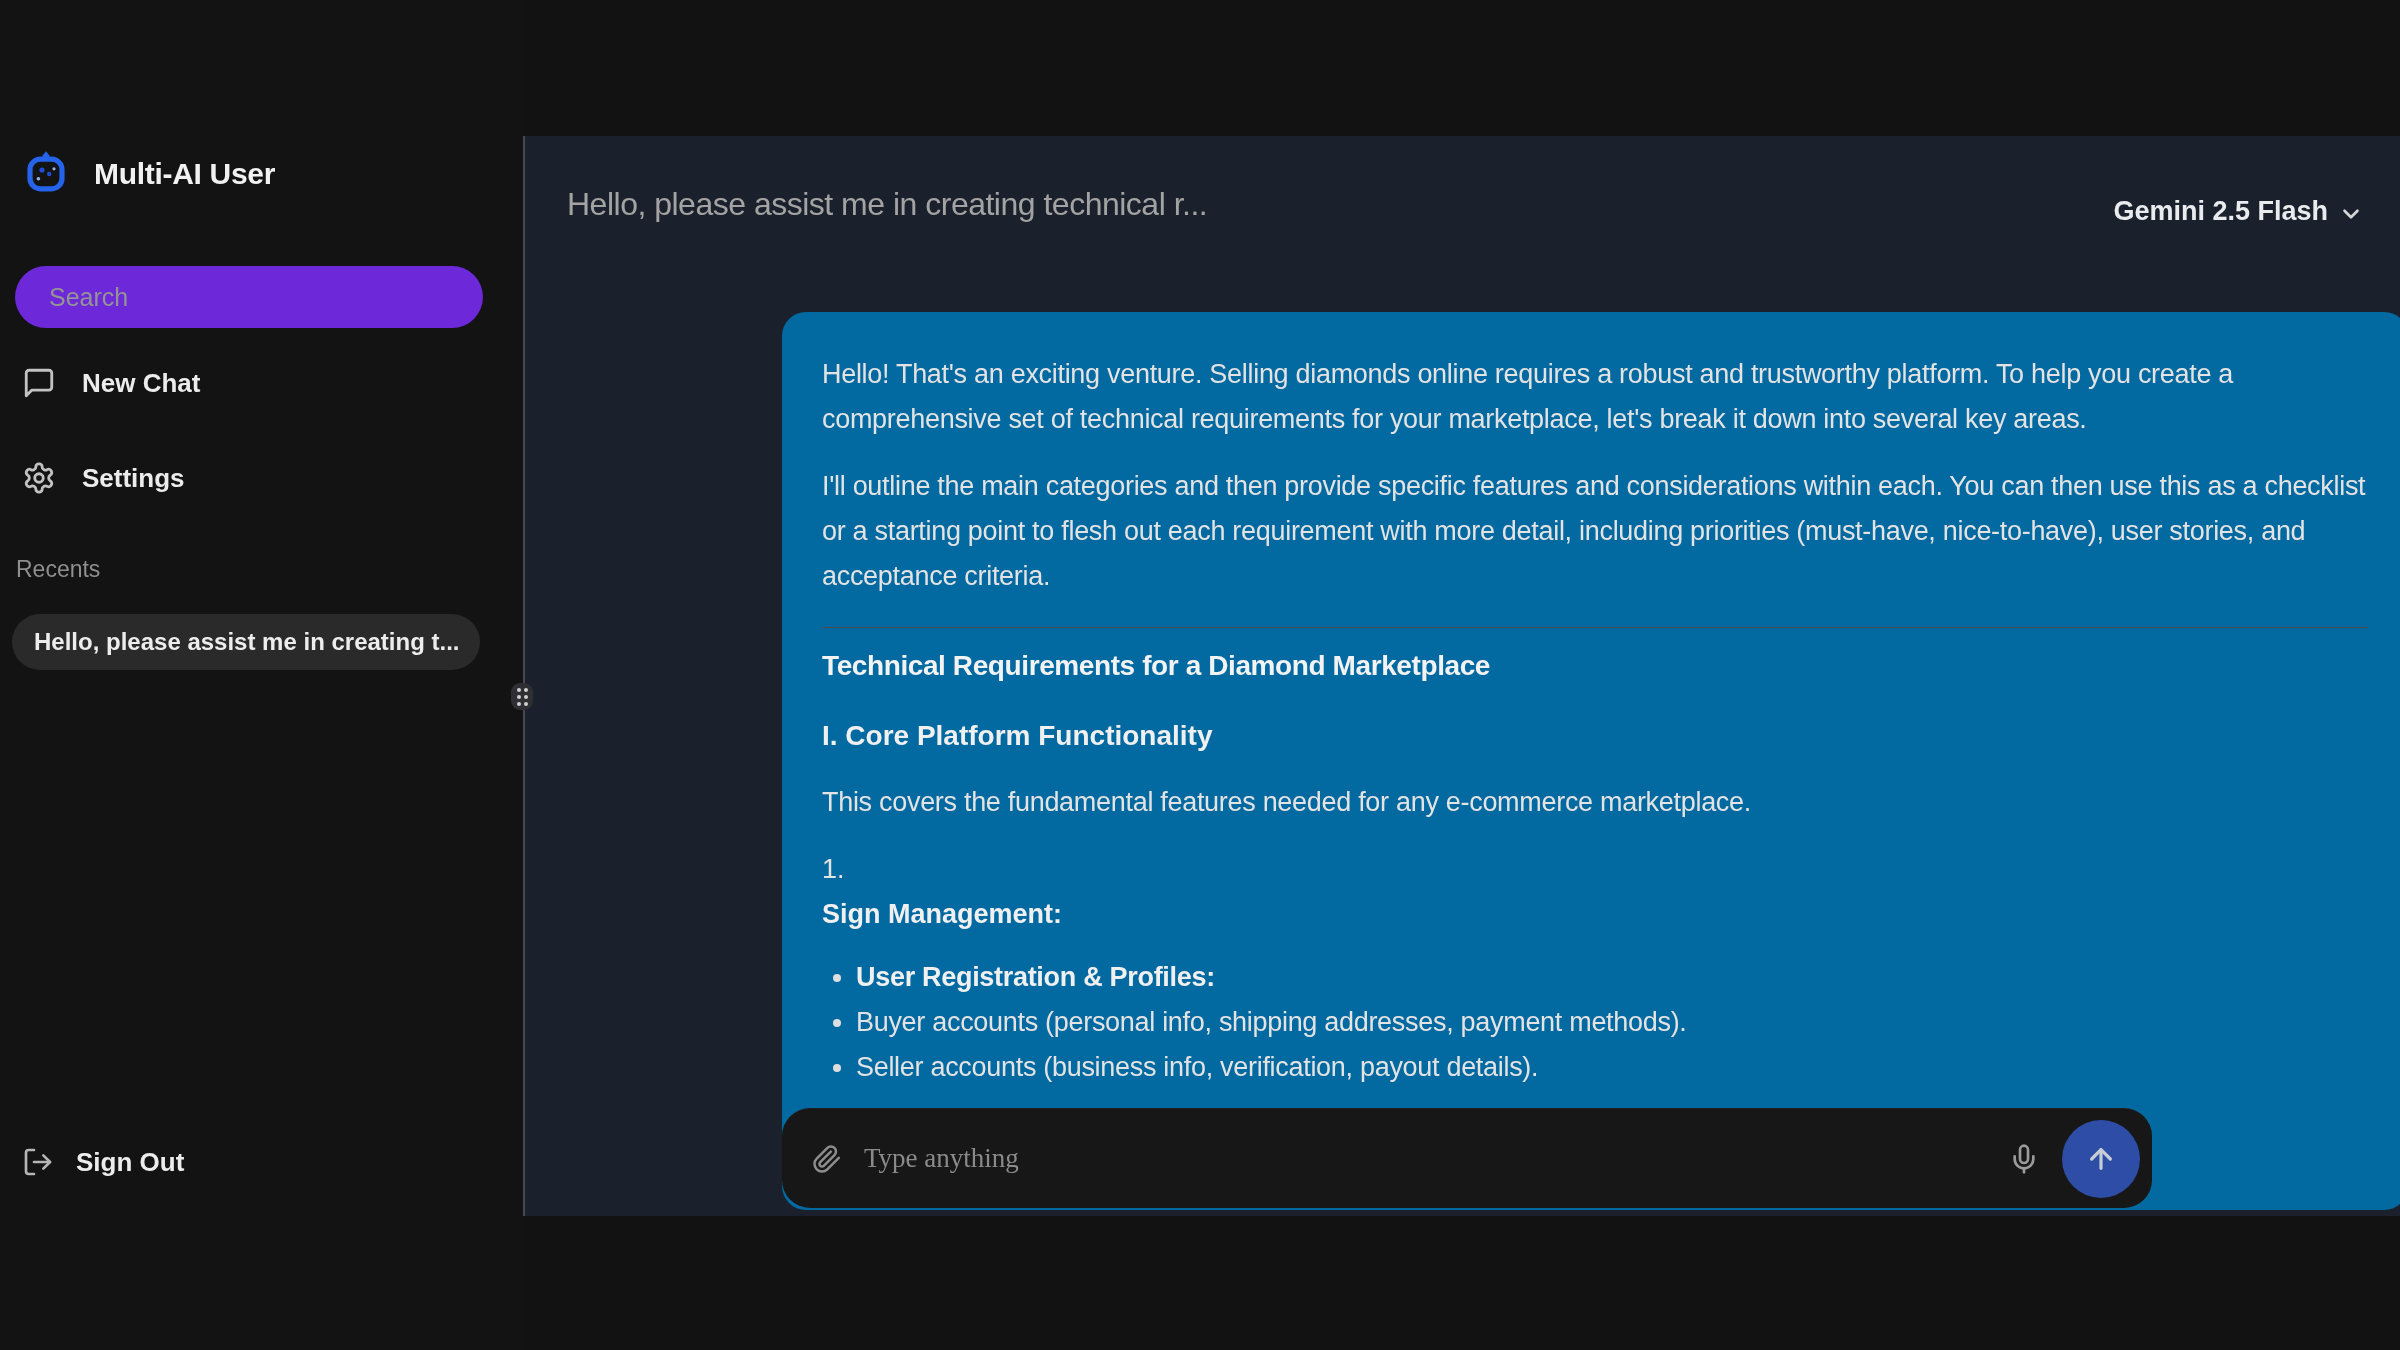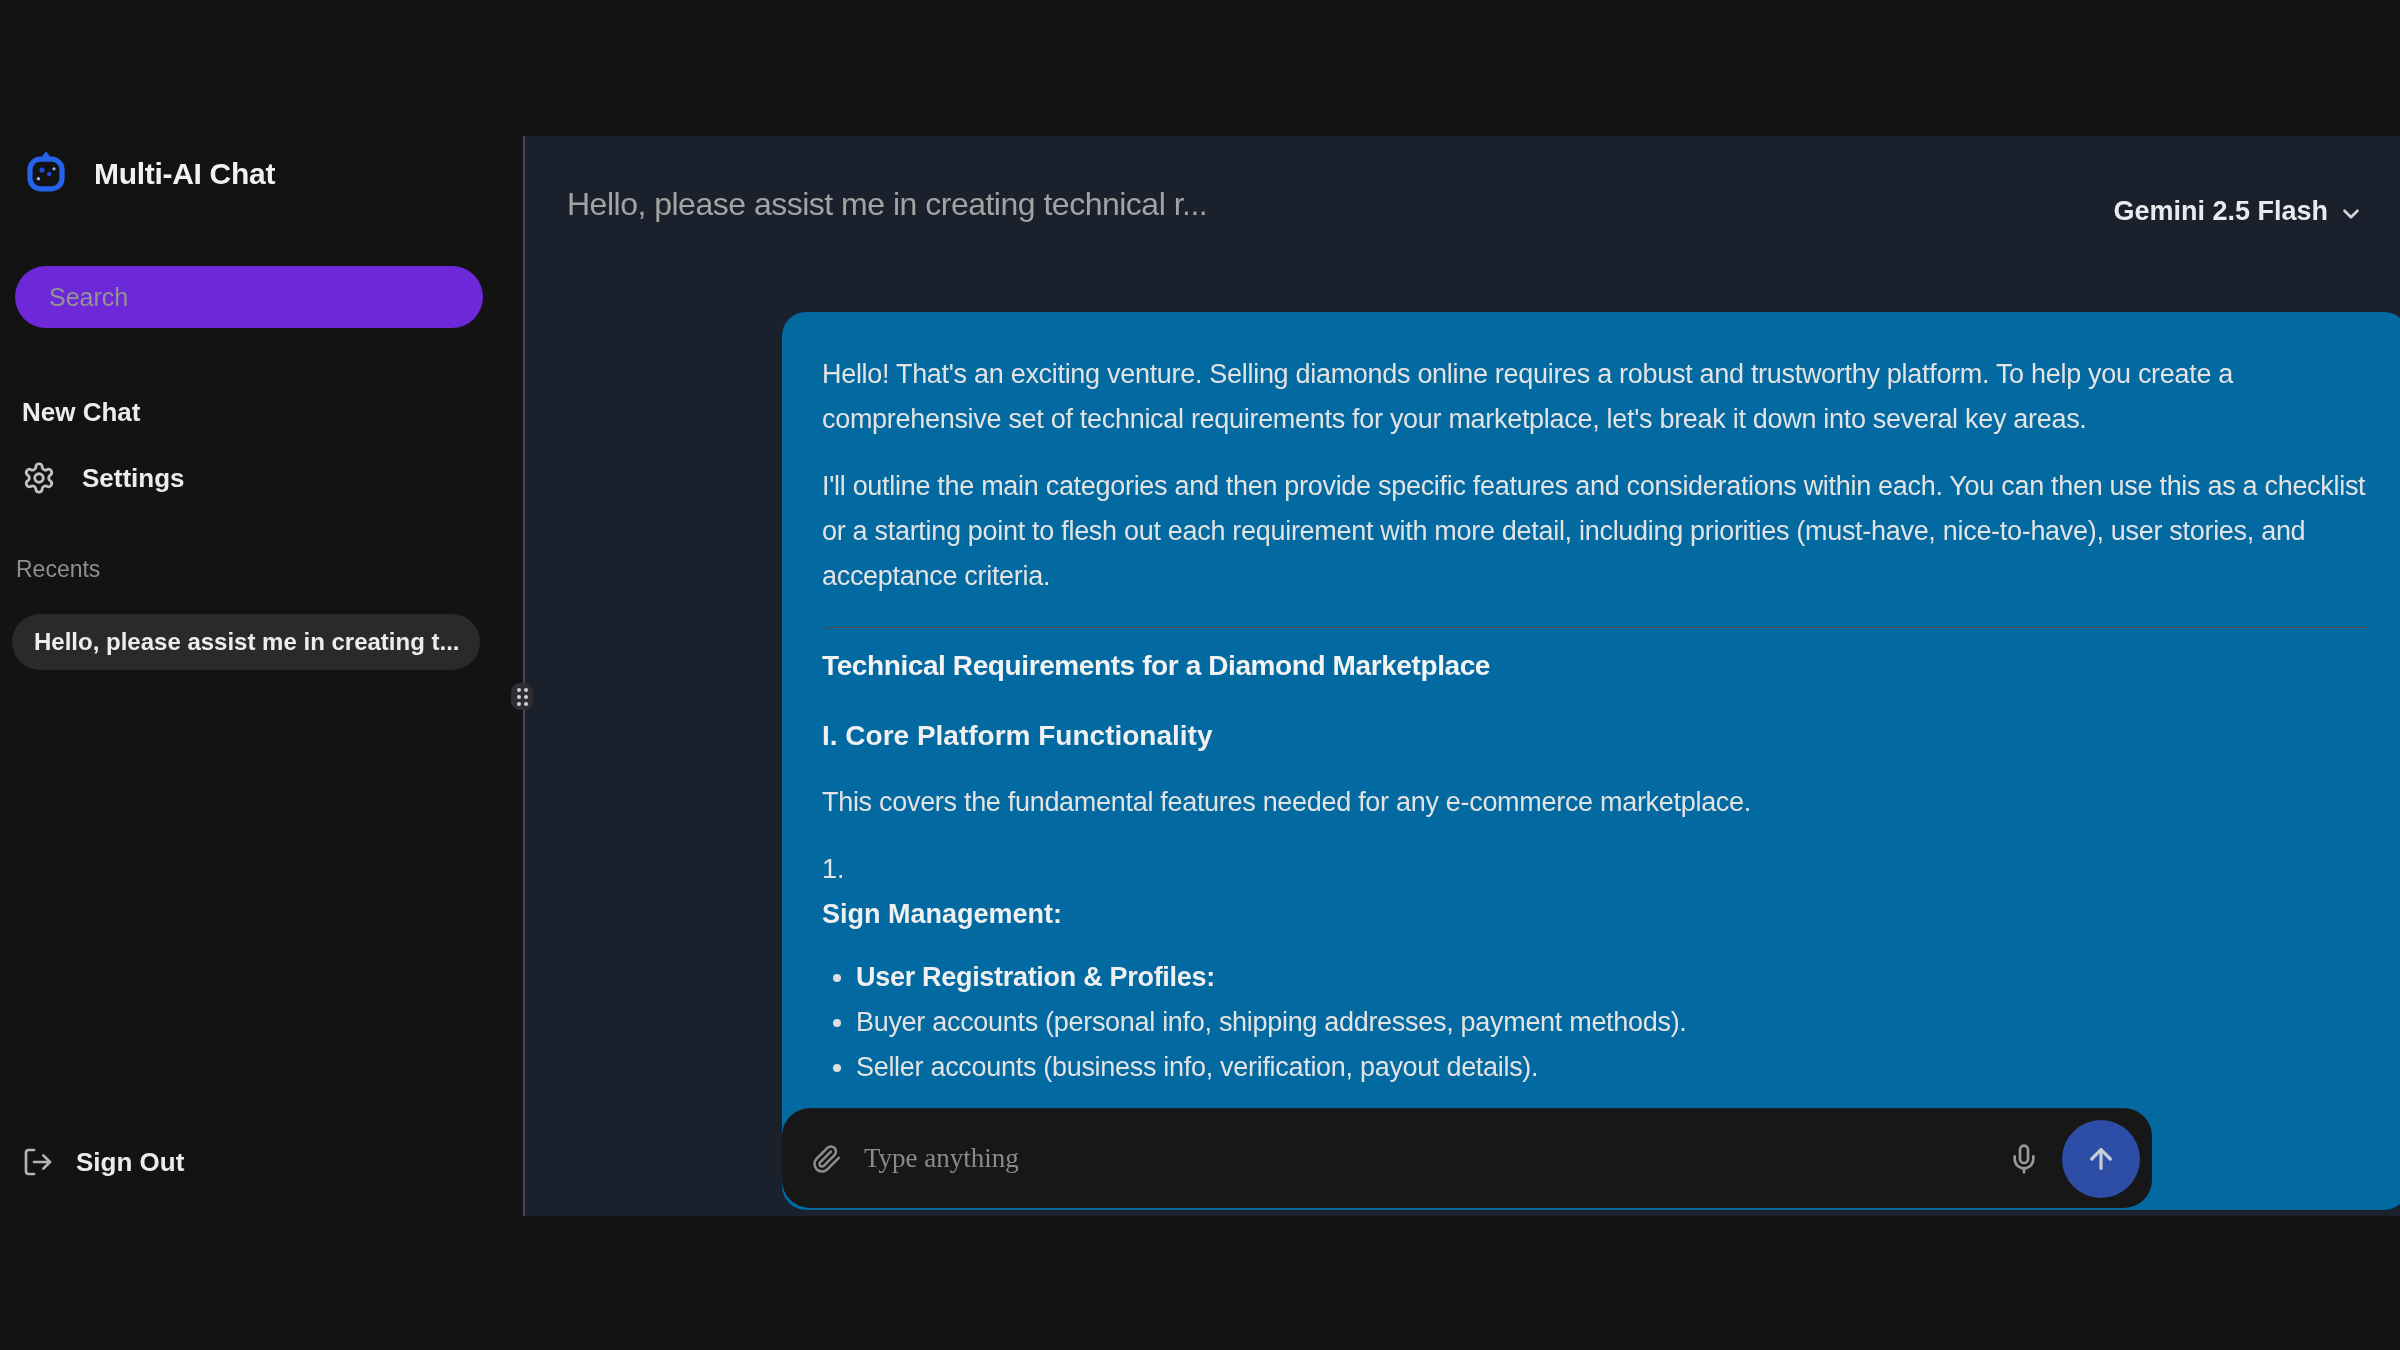--- a/index.html
+++ b/index.html
@@ -27,21 +27,21 @@
     width:100%; background:transparent; border:none; outline:none;
     font-family:inherit; font-size:25px; color:#d6d6d6;
   }
   .search-pill input::placeholder { color:#949494; }
 
   .nav-item {
     position:absolute; left:22px; height:48px; display:flex; align-items:center; gap:26px;
     font-size:26px; font-weight:700; color:#ececec; cursor:pointer;
   }
   .nav-item svg { width:34px; height:34px; stroke:#c2c2c2; fill:none; stroke-width:2; stroke-linecap:round; stroke-linejoin:round; }
-  .nav-new-chat { top:371px;flex-direction:column; }
+  .nav-new-chat { top:359px; }
   .nav-settings { top:454px; }
 
   .recents-label { position:absolute; left:16px; top:556px; font-size:23px; color:#8f8f8f; }
   .recent-item {
     position:absolute; left:12px; top:614px; width:468px; height:56px;
     background:#2a2a2a; border-radius:28px; display:flex; align-items:center;
     padding:0 22px; cursor:pointer;
   }
   .recent-item span {
     font-size:24px; font-weight:700; color:#ededed; white-space:nowrap; overflow:hidden;
@@ -127,21 +127,21 @@
       <span>
         <svg viewBox="0 0 24 24">
           <path d="M12 1.6 L13.9 4 L12 6.2 L10.1 4 Z" fill="#2563eb"></path>
           <rect x="4" y="5.6" width="16" height="14.8" rx="5.2" fill="none" stroke="#2563eb" stroke-width="2.6"></rect>
           <circle cx="10" cy="11" r="1.3" fill="#1d4ed8"></circle>
           <circle cx="13.6" cy="13" r="1.1" fill="#1d4ed8"></circle>
           <circle cx="16" cy="10.4" r="0.8" fill="#93b4e8"></circle>
           <circle cx="8.2" cy="15.4" r="0.9" fill="#93b4e8"></circle>
         </svg>
       </span>
-      <span class="app-title">Multi-AI Chat</span>
+      <span class="app-title">Multi-AI User</span>
     </div>
 
     <div class="search-pill">
       <input type="text" placeholder="Search" style="">
     </div>
 
     <div class="nav-item nav-new-chat">
       <svg viewBox="0 0 24 24">
         <path d="M21 15a2 2 0 0 1-2 2H7l-4 4V5a2 2 0 0 1 2-2h14a2 2 0 0 1 2 2z"></path>
       </svg>

